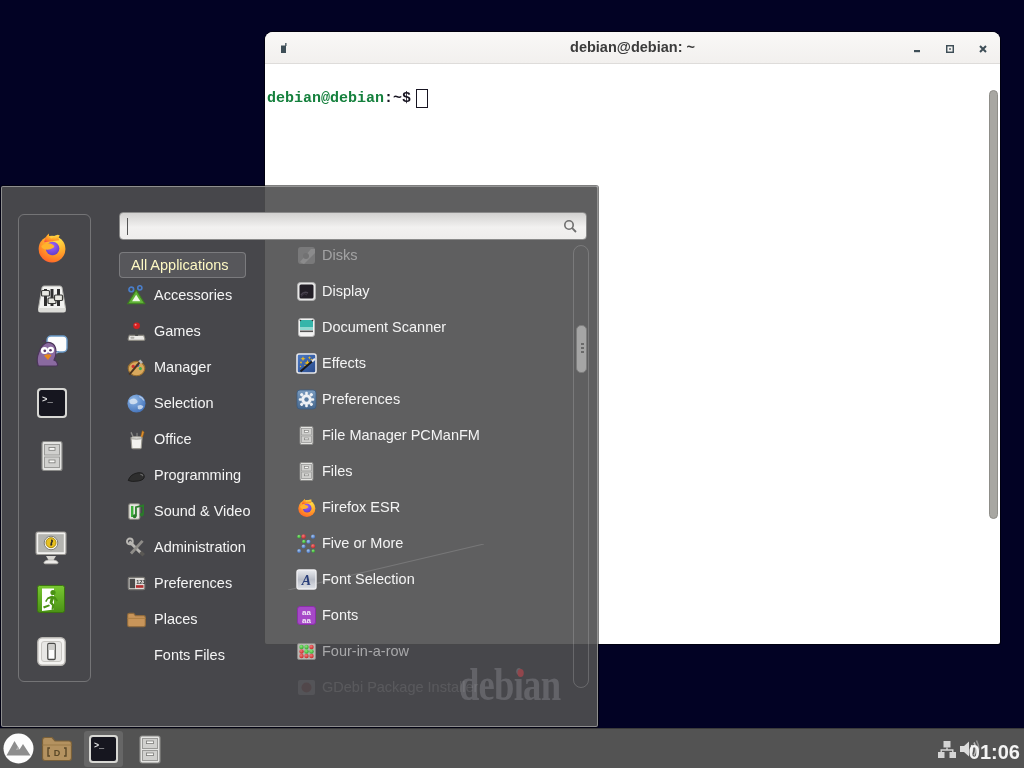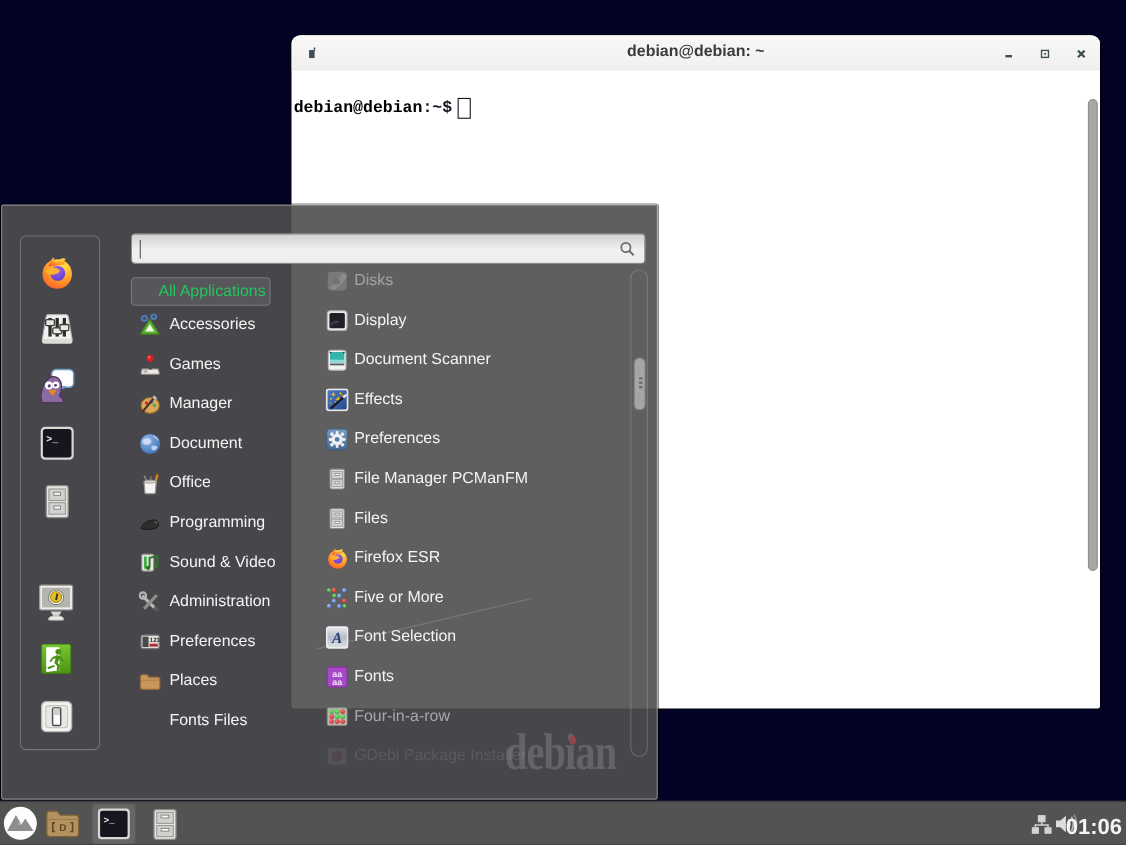--- a/index.html
+++ b/index.html
@@ -11,33 +11,33 @@
 
 #term { position:absolute; left:265px; top:32px; width:735px; height:612px; border-radius:8px 8px 2px 2px; background:#ffffff; box-shadow:0 0 0 1px rgba(0,0,0,0.55); }
 #titlebar { position:absolute; left:0; top:0; width:735px; height:32px; background:linear-gradient(#f9f8f7,#f2f0ee); border-radius:8px 8px 0 0; border-bottom:1px solid #dedcda; }
 #title { position:absolute; left:0; top:7px; width:735px; text-align:center; font-weight:bold; font-size:14.5px; color:#3b3b3b; }
 #winicon { position:absolute; left:15px; top:11px; width:8px; height:10px; }
 .wbtn { position:absolute; top:12px; color:#3e4e57; }
 #menubar { position:absolute; left:0; top:32px; width:735px; height:24px; background:#f6f5f3; font-size:13.5px; color:#303030; }
 #menubar span { position:absolute; top:4px; }
 #termbody { position:absolute; left:1px; top:56px; width:733px; height:434px; background:#ffffff; font-family:"Liberation Mono", monospace; font-weight:bold; font-size:15px; }
 #prompt { position:absolute; left:1px; top:2px; }
-#prompt .g { color:#000000; }
+#prompt .g { color:#15803d; }
 #prompt .d { color:#171421; }
 #cursor { position:absolute; left:150px; top:1px; width:12px; height:19px; border:1.5px solid #171421; }
 #tscroll { position:absolute; right:2px; top:58px; width:9px; height:429px; background:#a8a7a2; border-radius:5px; border:1px solid #8f8e89; }
 
 
 #menu { position:absolute; left:1px; top:186px; width:597px; height:541px; background:rgba(78,78,80,0.905); border:1px solid rgba(160,160,160,0.8); border-radius:2px; box-shadow:0 0 0 1px rgba(0,0,0,0.5); }
 #sidebar { position:absolute; left:16px; top:27px; width:73px; height:468px; border:1px solid rgba(170,170,170,0.45); border-radius:6px; }
 .sicon { position:absolute; left:20px; }
 
 #searchbox { position:absolute; left:117px; top:25px; width:468px; height:28px; border-radius:4px; border:1px solid #8a8a8a; background:linear-gradient(#d2d1d0,#f2f1f0 55%,#eeedec); }
 #searchbox .cur { position:absolute; left:7px; top:5px; width:1px; height:17px; background:#555; }
-#allapps { position:absolute; left:117px; top:65px; width:127px; height:26px; background:rgba(255,255,255,0.09); border:1px solid rgba(255,255,255,0.22); border-radius:4px; color:#22c55e; font-size:14.5px; line-height:24px; padding-left:24px; }
+#allapps { position:absolute; left:117px; top:65px; width:127px; height:26px; background:rgba(255,255,255,0.09); border:1px solid rgba(255,255,255,0.22); border-radius:4px; color:#fef9c3; font-size:14.5px; line-height:24px; padding-left:11px; }
 
 .cat { position:absolute; left:124px; height:24px; color:#f4f4f4; font-size:14.5px; }
 .cat .ci { position:absolute; left:0; top:1px; width:21px; height:21px; }
 .cat .ct { position:absolute; left:28px; top:3px; white-space:nowrap; }
 
 .app { position:absolute; left:294px; height:24px; color:#f4f4f4; font-size:14.5px; }
 .app .ai { position:absolute; left:0; top:1px; width:21px; height:21px; }
 .app .at { position:absolute; left:26px; top:3px; white-space:nowrap; }
 
 #appscroll-trough { position:absolute; left:571px; top:58px; width:16px; height:443px; border:1px solid rgba(200,200,200,0.26); border-radius:8px; }
@@ -196,21 +196,21 @@
           <radialGradient id="glb" cx="0.35" cy="0.3" r="0.9">
             <stop offset="0" stop-color="#8fb8e8"></stop>
             <stop offset="1" stop-color="#3565b0"></stop>
           </radialGradient>
         </defs>
         <circle cx="9.5" cy="9.5" r="8.2" fill="url(#glb)"></circle>
         <path d="M3 6.5 Q6.5 3.5 9.5 6 Q12 8.3 8.5 9.8 Q4.5 11.2 3.2 8.5 Z" fill="#d8e4f2" opacity="0.85"></path>
         <path d="M10.5 11.5 Q14.5 10 15.8 12.5 Q13.8 15.8 10.8 14.5 Z" fill="#d8e4f2" opacity="0.8"></path>
         <path d="M12 3 Q15 4 16.2 6.8" stroke="#d8e4f2" stroke-width="1.2" fill="none" opacity="0.7"></path>
       </svg>
-      <span class="ct">Document</span>
+      <span class="ct">Selection</span>
     </div>
   <div class="cat" style="top:241px">
       <svg class="ci" viewBox="0 0 19 19">
         <path d="M5 2.5 L7.5 8 L6.5 8.5 L4 3.5 Z" fill="#8a8a88"></path>
         <path d="M13 8 L14.8 1.5 L16.4 2.8 L14.6 8.6 Z" fill="#e09030" stroke="#9a6010" stroke-width="0.5"></path>
         <rect x="9.2" y="3.5" width="1.6" height="5" fill="#707070"></rect>
         <path d="M4.5 8 L14.5 8 L13.8 17 Q13.7 17.8 12.8 17.8 L6.2 17.8 Q5.3 17.8 5.2 17 Z" fill="#f4f3ef" stroke="#9a9890" stroke-width="1"></path>
         <ellipse cx="9.5" cy="8" rx="5" ry="1.2" fill="#d8d7d3" stroke="#9a9890" stroke-width="0.8"></ellipse>
       </svg>
       <span class="ct">Office</span>

